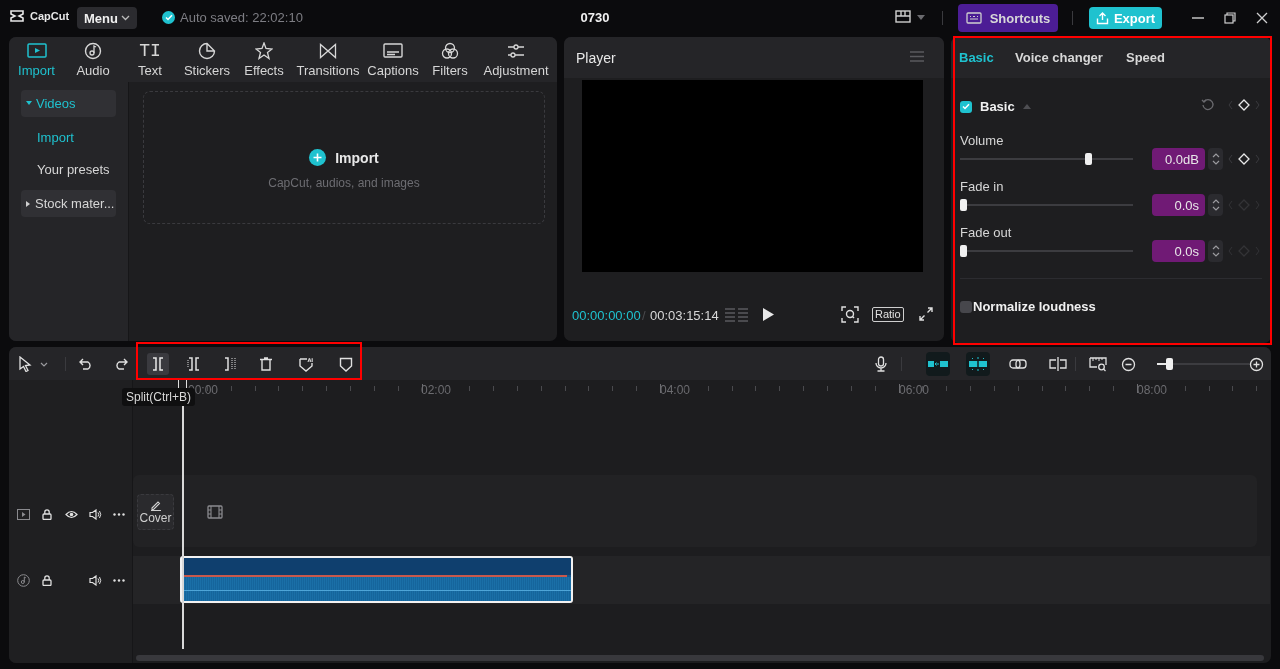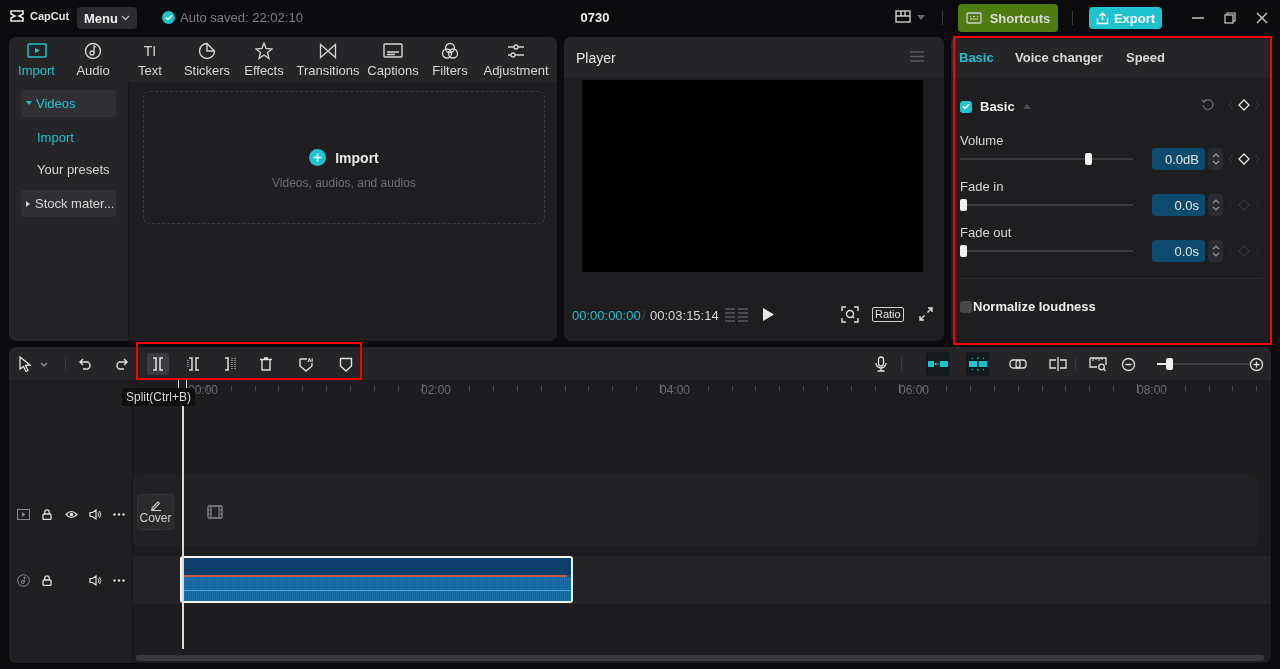--- a/index.html
+++ b/index.html
@@ -9,21 +9,21 @@
 
 
 #titlebar { position: absolute; left: 0; top: 0; width: 1280px; height: 36px; background: #0b0b0d; }
 .logo { position: absolute; left: 10px; top: 10px; display: flex; align-items: center; gap: 6px; font-size: 11px; font-weight: bold; color: #e8e8e8; }
 .menu-btn { position: absolute; left: 77px; top: 7px; width: 60px; height: 22px; background: #2b2b2f; border-radius: 4px; font-size: 13px; font-weight: bold; display: flex; align-items: center; justify-content: center; gap: 3px; color: #f0f0f0; }
 .autosave { position: absolute; left: 162px; top: 10px; display: flex; align-items: center; gap: 5px; color: #7d7d83; font-size: 13px; }
 .check-dot { width: 13px; height: 13px; border-radius: 50%; background: #1fc2cf; display:flex; align-items:center; justify-content:center; }
 .proj-title { position: absolute; left: 560px; width: 70px; top: 10px; text-align: center; font-weight: bold; font-size: 13px; color: #f0f0f0; }
 .layout-btn { position: absolute; left: 895px; top: 10px; display: flex; align-items: center; gap: 6px; }
 .sep-v { position: absolute; width: 1px; height: 14px; background: #3a3a3e; top: 11px; }
-.shortcuts-btn { position: absolute; left: 958px; top: 4px; width: 100px; height: 28px; background: #4d7c0f; border-radius: 4px; display: flex; align-items: center; justify-content: center; gap: 8px; font-weight: bold; color: #d8d8d8; font-size: 13px; }
+.shortcuts-btn { position: absolute; left: 958px; top: 4px; width: 100px; height: 28px; background: #4c1d95; border-radius: 4px; display: flex; align-items: center; justify-content: center; gap: 8px; font-weight: bold; color: #d8d8d8; font-size: 13px; }
 .export-btn { position: absolute; left: 1089px; top: 7px; width: 73px; height: 22px; background: #1fc2cf; border-radius: 4px; display: flex; align-items: center; justify-content: center; gap: 5px; font-weight: bold; color: #fff; font-size: 13px; }
 .winctl { position: absolute; top: 10px; width: 16px; height: 16px; display: flex; align-items: center; justify-content: center; }
 
 
 .panel { position: absolute; background: #1e1e20; border-radius: 7px; overflow: hidden; }
 #media-panel { left: 9px; top: 37px; width: 548px; height: 304px; }
 .tools-row { position: absolute; left: 0; top: 0; width: 548px; height: 45px; background: #252528; display: flex; }
 .tool-tab { display: flex; flex-direction: column; align-items: center; justify-content: flex-start; padding-top: 4px; gap: 2px; font-size: 13px; color: #d6d6d6; }
 .tool-tab.active { color: #1fc2cf; }
 .tool-icon { height: 20px; display: flex; align-items: center; justify-content: center; }
@@ -50,21 +50,21 @@
 .details-tabs { position: absolute; left: 0; top: 0; width: 100%; height: 41px; background: #252528; }
 .dtab { position: absolute; top: 13px; font-size: 13px; font-weight: bold; color: #d8d8d8; }
 .dtab.active { color: #1fc2cf; }
 .red-box { position: absolute; border: 2px solid #ff0000; pointer-events: none; }
 .cb { width: 12px; height: 12px; border-radius: 3px; display: flex; align-items: center; justify-content: center; }
 .cb.on { background: #1fc2cf; }
 .cb.off { background: #47474c; }
 .prop-label { position: absolute; left: 9px; font-size: 13px; color: #d6d6d6; }
 .slider-track { position: absolute; left: 9px; width: 173px; height: 2px; background: #3c3c40; }
 .slider-thumb { position: absolute; width: 7px; height: 12px; background: #f0f0f0; border-radius: 2px; }
-.val-box { position: absolute; left: 201px; width: 53px; height: 22px; background: #0c4a6e; border-radius: 4px; font-size: 13px; color: #e8e8e8; display: flex; align-items: center; justify-content: flex-end; padding-right: 6px; }
+.val-box { position: absolute; left: 201px; width: 53px; height: 22px; background: #701a75; border-radius: 4px; font-size: 13px; color: #e8e8e8; display: flex; align-items: center; justify-content: flex-end; padding-right: 6px; }
 .spin { position: absolute; left: 257px; width: 15px; height: 22px; background: #2b2b2f; border-radius: 4px; display: flex; align-items: center; justify-content: center; }
 .kf { position: absolute; left: 276px; width: 34px; height: 14px; display: flex; align-items: center; justify-content: center; }
 
 
 #timeline-panel { left: 9px; top: 347px; width: 1262px; height: 316px; background: #1d1d1f; border-radius: 7px; overflow: hidden; }
 .tl-toolbar { position: absolute; left: 0; top: 0; width: 100%; height: 33px; background: #252528; }
 .tb-icon { position: absolute; top: 7px; width: 20px; height: 20px; display: flex; align-items: center; justify-content: center; }
 .tb-active { background: #3a3a3f; border-radius: 3px; }
 .tb-sel { background: #111a1c; border-radius: 4px; width: 24px; height: 24px; top: 5px; }
 .ruler { position: absolute; left: 124px; top: 33px; width: 1138px; height: 22px; }
@@ -169,21 +169,21 @@
       <div class="tool-icon">
           <svg width="18" height="18" viewBox="0 0 18 18">
             <circle cx="9" cy="9" r="7.5" fill="none" stroke="#d6d6d6" stroke-width="1.4"></circle>
             <circle cx="8" cy="11" r="2" fill="none" stroke="#d6d6d6" stroke-width="1.3"></circle>
             <path d="M10 11 V4 L12 5" stroke="#d6d6d6" stroke-width="1.3" fill="none"></path>
           </svg>
         </div>
       <span>Audio</span>
     </div>
     <div class="tool-tab" style="width:56px">
-      <div class="tool-icon" style="font-family:Liberation Sans, sans-serif;font-size:14px;color:#d6d6d6;">TI</div>
+      <div class="tool-icon" style="font-family:Liberation Mono, monospace;font-size:18px;color:#d6d6d6;">TI</div>
       <span>Text</span>
     </div>
     <div class="tool-tab" style="width:58px">
       <div class="tool-icon">
           <svg width="18" height="18" viewBox="0 0 18 18">
             <path d="M9 1.5 A7.5 7.5 0 1 0 16.5 9 L9 1.5 Z M9 1.5 V9 H16.5" fill="none" stroke="#d6d6d6" stroke-width="1.4"></path>
           </svg>
         </div>
       <span>Stickers</span>
     </div>
@@ -255,21 +255,21 @@
   </div>
   <div class="import-drop">
     <div class="import-main">
       <span class="plus-circle">
           <svg width="9" height="9" viewBox="0 0 9 9">
             <path d="M4.5 0.5 V8.5 M0.5 4.5 H8.5" stroke="#fff" stroke-width="1.6"></path>
           </svg>
         </span>
       <span>Import</span>
     </div>
-    <div class="import-sub">Videos, audios, and audios</div>
+    <div class="import-sub">CapCut, audios, and images</div>
   </div>
 </div>
 
 <div id="player-panel" class="panel">
   <div class="player-head">
     <div class="player-title">Player</div>
     <div class="player-menu">
       <svg width="14" height="11" viewBox="0 0 14 11">
           <path d="M0 1 H14 M0 5.5 H14 M0 10 H14" stroke="#5a5a5e" stroke-width="1.4"></path>
         </svg>

